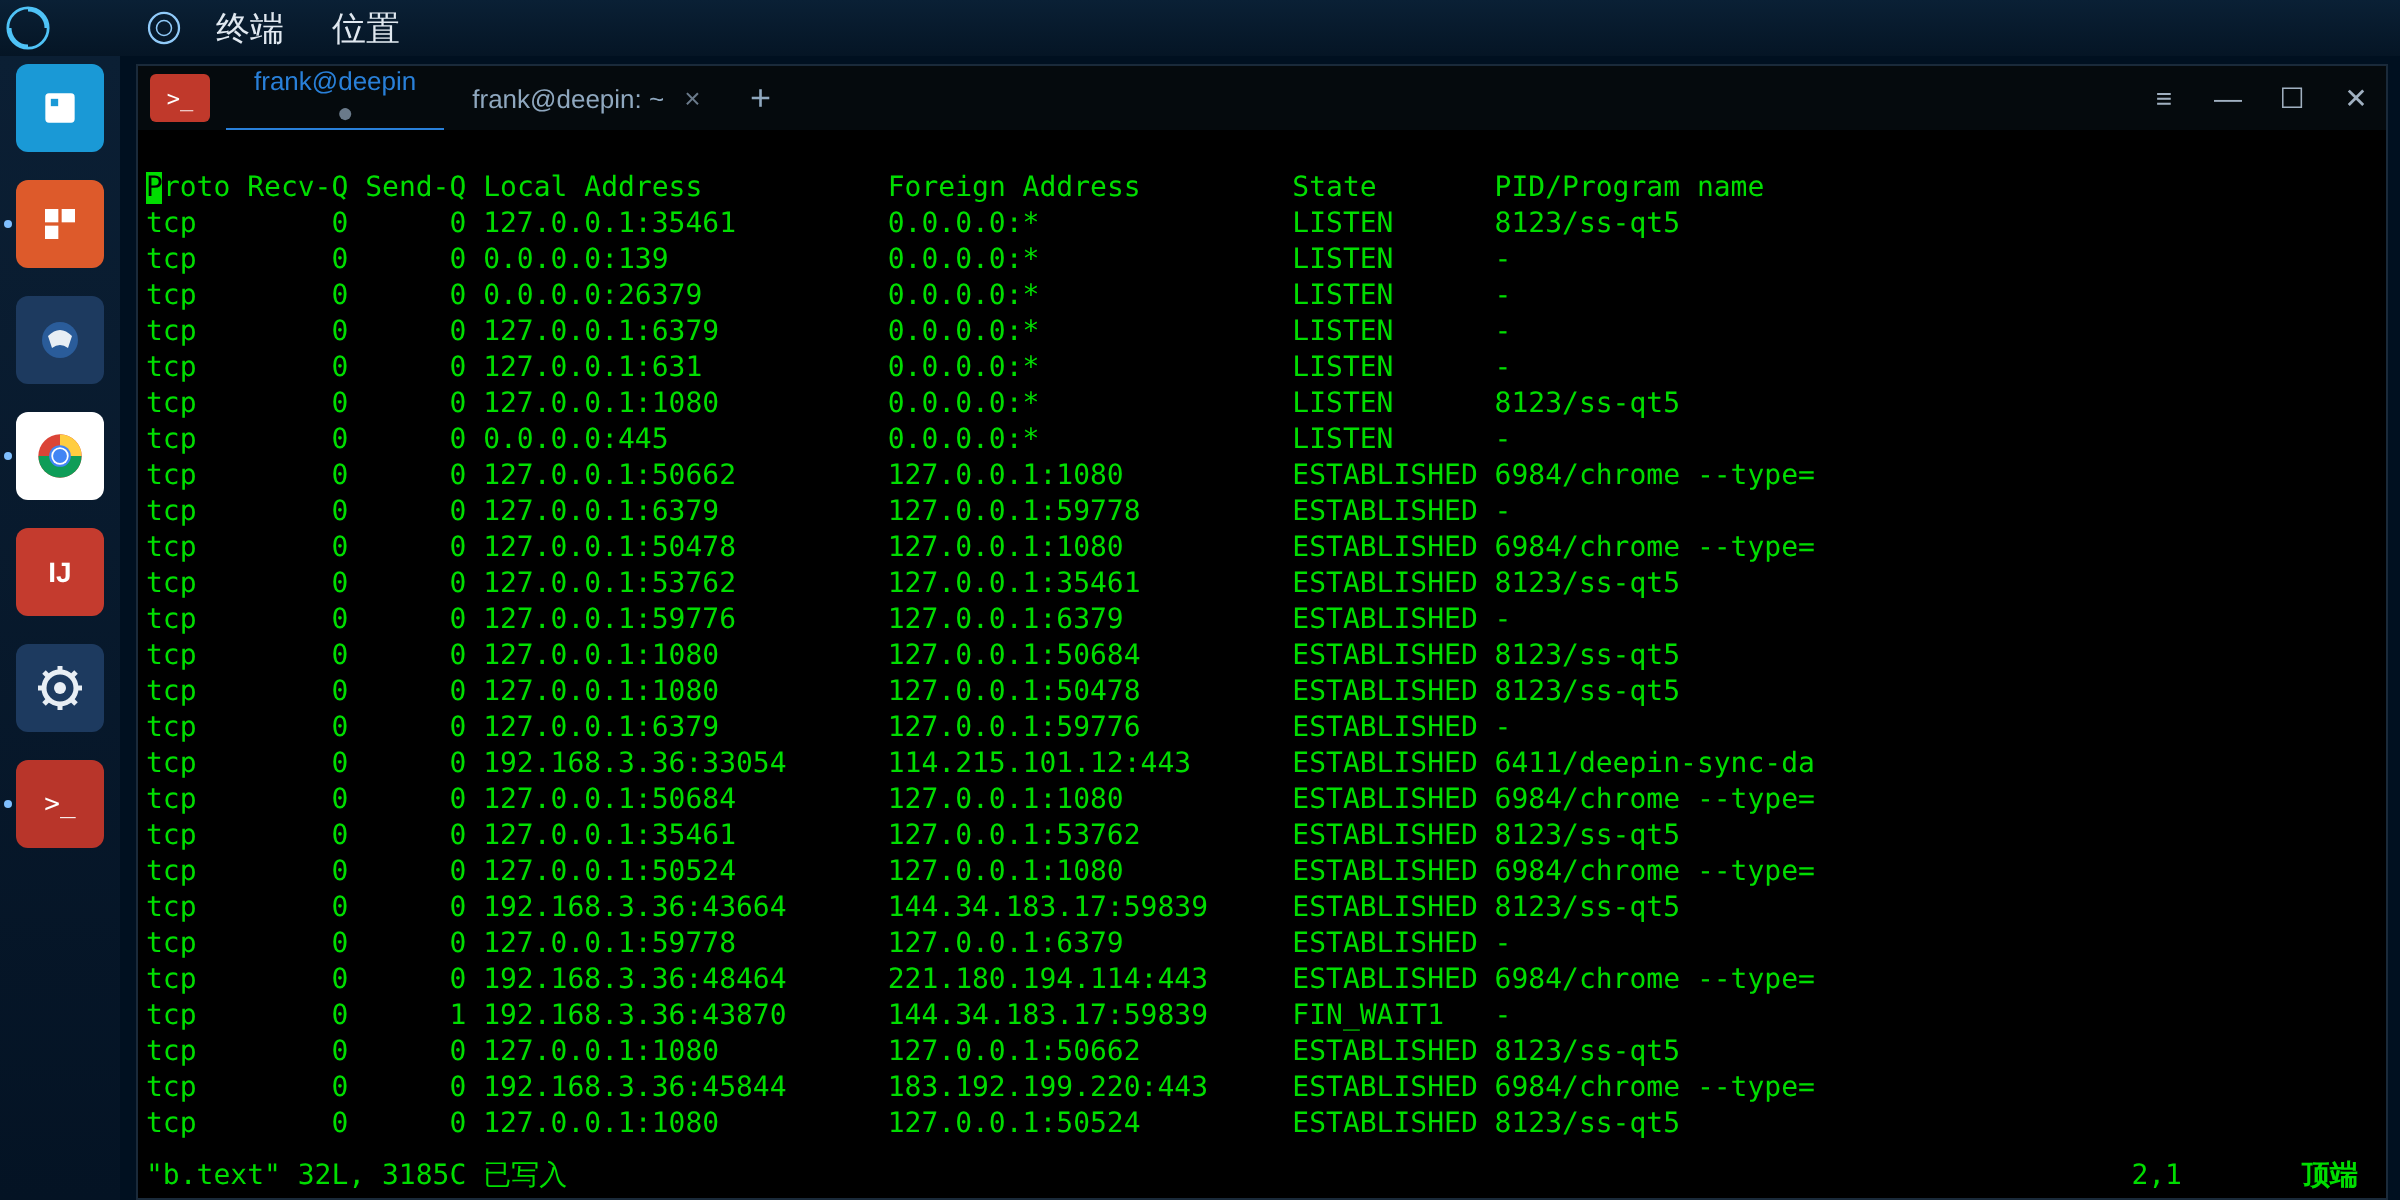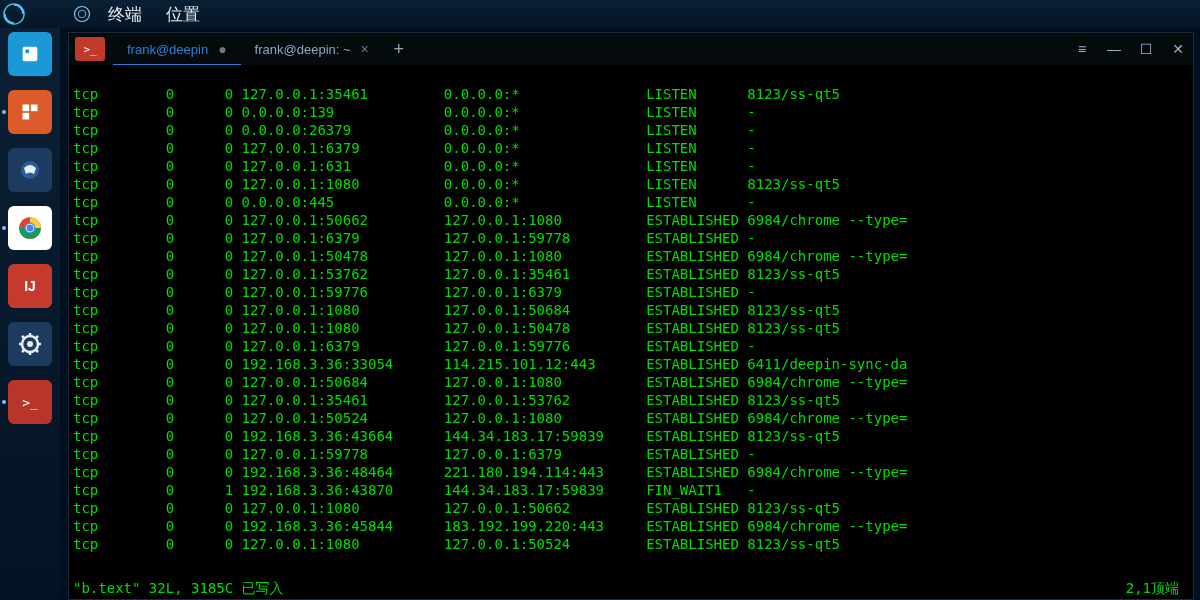--- a/index.html
+++ b/index.html
@@ -14,33 +14,33 @@
 
 .dock { position:absolute; left:0; top:28px; width:60px; bottom:0; background:linear-gradient(#0b1f34,#041324); display:flex; flex-direction:column; align-items:center; padding-top:4px; gap:14px; }
 .dock .app { width:44px; height:44px; border-radius:6px; display:flex; align-items:center; justify-content:center; color:#fff; font-size:18px; position:relative; }
 .dock .app .indicator { position:absolute; left:-6px; top:50%; transform:translateY(-50%); width:4px; height:4px; background:#7fbfff; border-radius:50%; }
 
 
 .termwin { position:absolute; left:68px; top:32px; right:6px; bottom:0; background:#000; border:1px solid #1a2a3a; display:flex; flex-direction:column; }
 .tabbar { height:32px; background:#050a0d; display:flex; align-items:center; position:relative; }
 .tabbar .termicon { width:30px; height:24px; background:#c0392b; margin:0 8px 0 6px; border-radius:3px; display:flex; align-items:center; justify-content:center; }
 .tab { height:32px; padding:0 14px; display:flex; align-items:center; color:#8fa8bf; font-size:13px; position:relative; cursor:pointer; }
-.tab.active { color:#2980d9; }
+.tab.active { color:#2980d9;flex-direction:column; }
 .tab.active::after { content:""; position:absolute; left:0; right:0; bottom:-1px; height:2px; background:#2980d9; }
 .tab .close { margin-left:10px; color:#6a7a8a; font-size:14px; }
 .newtab { width:32px; color:#8fa8bf; text-align:center; font-size:18px; cursor:pointer; }
 .winctrl { position:absolute; right:6px; top:0; height:32px; display:flex; align-items:center; gap:14px; color:#a0b0c0; }
 .winctrl span { cursor:pointer; font-size:14px; width:18px; text-align:center; }
 .menuicon { font-size:14px; }
 
 .termbody { flex:1; background:#000; font-family:"DejaVu Sans Mono","Courier New",monospace; font-size:14px; line-height:18px; color:#00dd00; padding:2px 4px; overflow:hidden; white-space:pre; position:relative; }
 .termbody .cursor { background:#00dd00; color:#000; }
 .statusline { position:absolute; left:4px; right:4px; bottom:2px; color:#00dd00; font-family:inherit; font-size:14px; display:flex; }
-.statusline .pos { margin-left:auto; }
-.statusline .bot { margin-right:10px; }
+.statusline .pos { margin-left:auto; margin-right:60px; }
+.statusline .bot { margin-right:10px;font-weight:bold; }
 </style>
 </head>
 <body>
 
 <div class="topbar">
   <div class="logo">
     <svg width="22" height="22" viewBox="0 0 24 24">
         <circle cx="12" cy="12" r="11" fill="none" stroke="#4fc3f7" stroke-width="1.5"></circle>
         <path d="M12 2 A10 10 0 0 1 22 12" fill="none" stroke="#4fc3f7" stroke-width="2"></path>
         <path d="M12 22 A10 10 0 0 1 2 12" fill="none" stroke="#4fc3f7" stroke-width="2"></path>
@@ -129,21 +129,21 @@
     <div class="newtab">+</div>
     <div class="winctrl">
       <span class="menuicon">≡</span>
       <span>—</span>
       <span>☐</span>
       <span>✕</span>
     </div>
   </div>
 
   <div class="termbody">
-<div id="rows">tcp        0      0 127.0.0.1:35461         0.0.0.0:*               LISTEN      8123/ss-qt5
+<div id="hdrrow"><span class="cursor">P</span>roto Recv-Q Send-Q Local Address           Foreign Address         State       PID/Program name</div><div id="rows">tcp        0      0 127.0.0.1:35461         0.0.0.0:*               LISTEN      8123/ss-qt5
 tcp        0      0 0.0.0.0:139             0.0.0.0:*               LISTEN      -
 tcp        0      0 0.0.0.0:26379           0.0.0.0:*               LISTEN      -
 tcp        0      0 127.0.0.1:6379          0.0.0.0:*               LISTEN      -
 tcp        0      0 127.0.0.1:631           0.0.0.0:*               LISTEN      -
 tcp        0      0 127.0.0.1:1080          0.0.0.0:*               LISTEN      8123/ss-qt5
 tcp        0      0 0.0.0.0:445             0.0.0.0:*               LISTEN      -
 tcp        0      0 127.0.0.1:50662         127.0.0.1:1080          ESTABLISHED 6984/chrome --type=
 tcp        0      0 127.0.0.1:6379          127.0.0.1:59778         ESTABLISHED -
 tcp        0      0 127.0.0.1:50478         127.0.0.1:1080          ESTABLISHED 6984/chrome --type=
 tcp        0      0 127.0.0.1:53762         127.0.0.1:35461         ESTABLISHED 8123/ss-qt5

